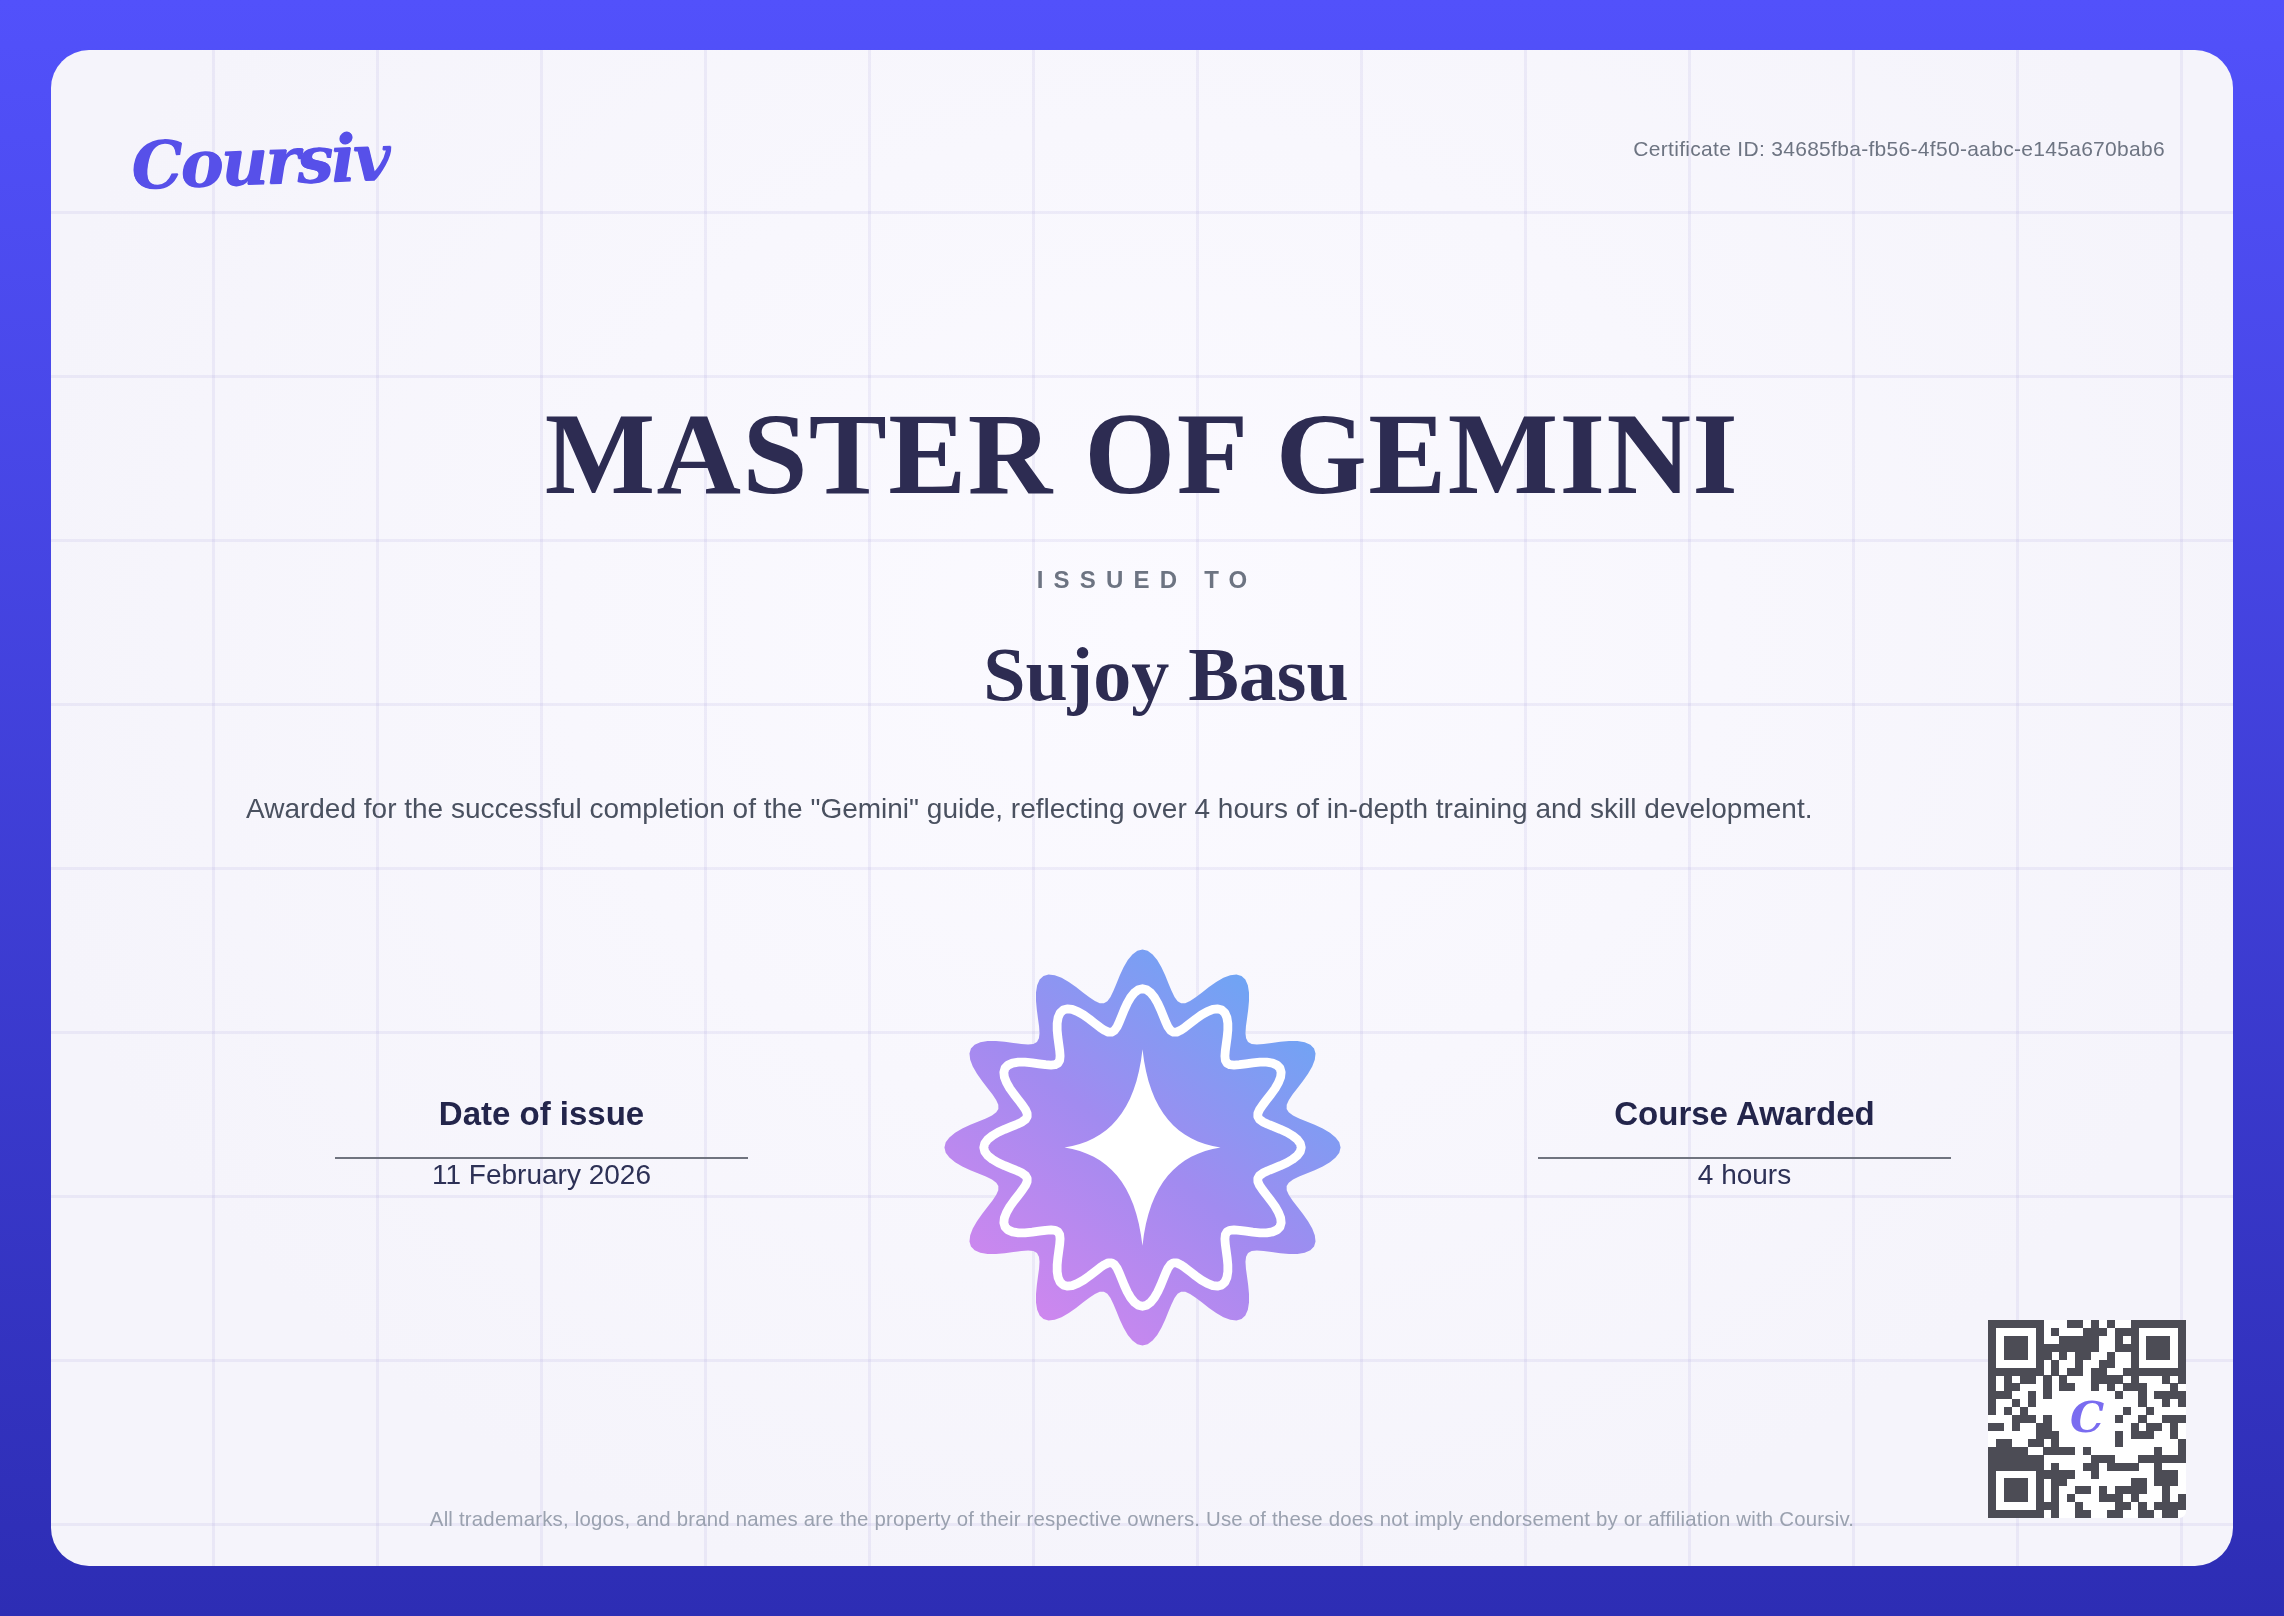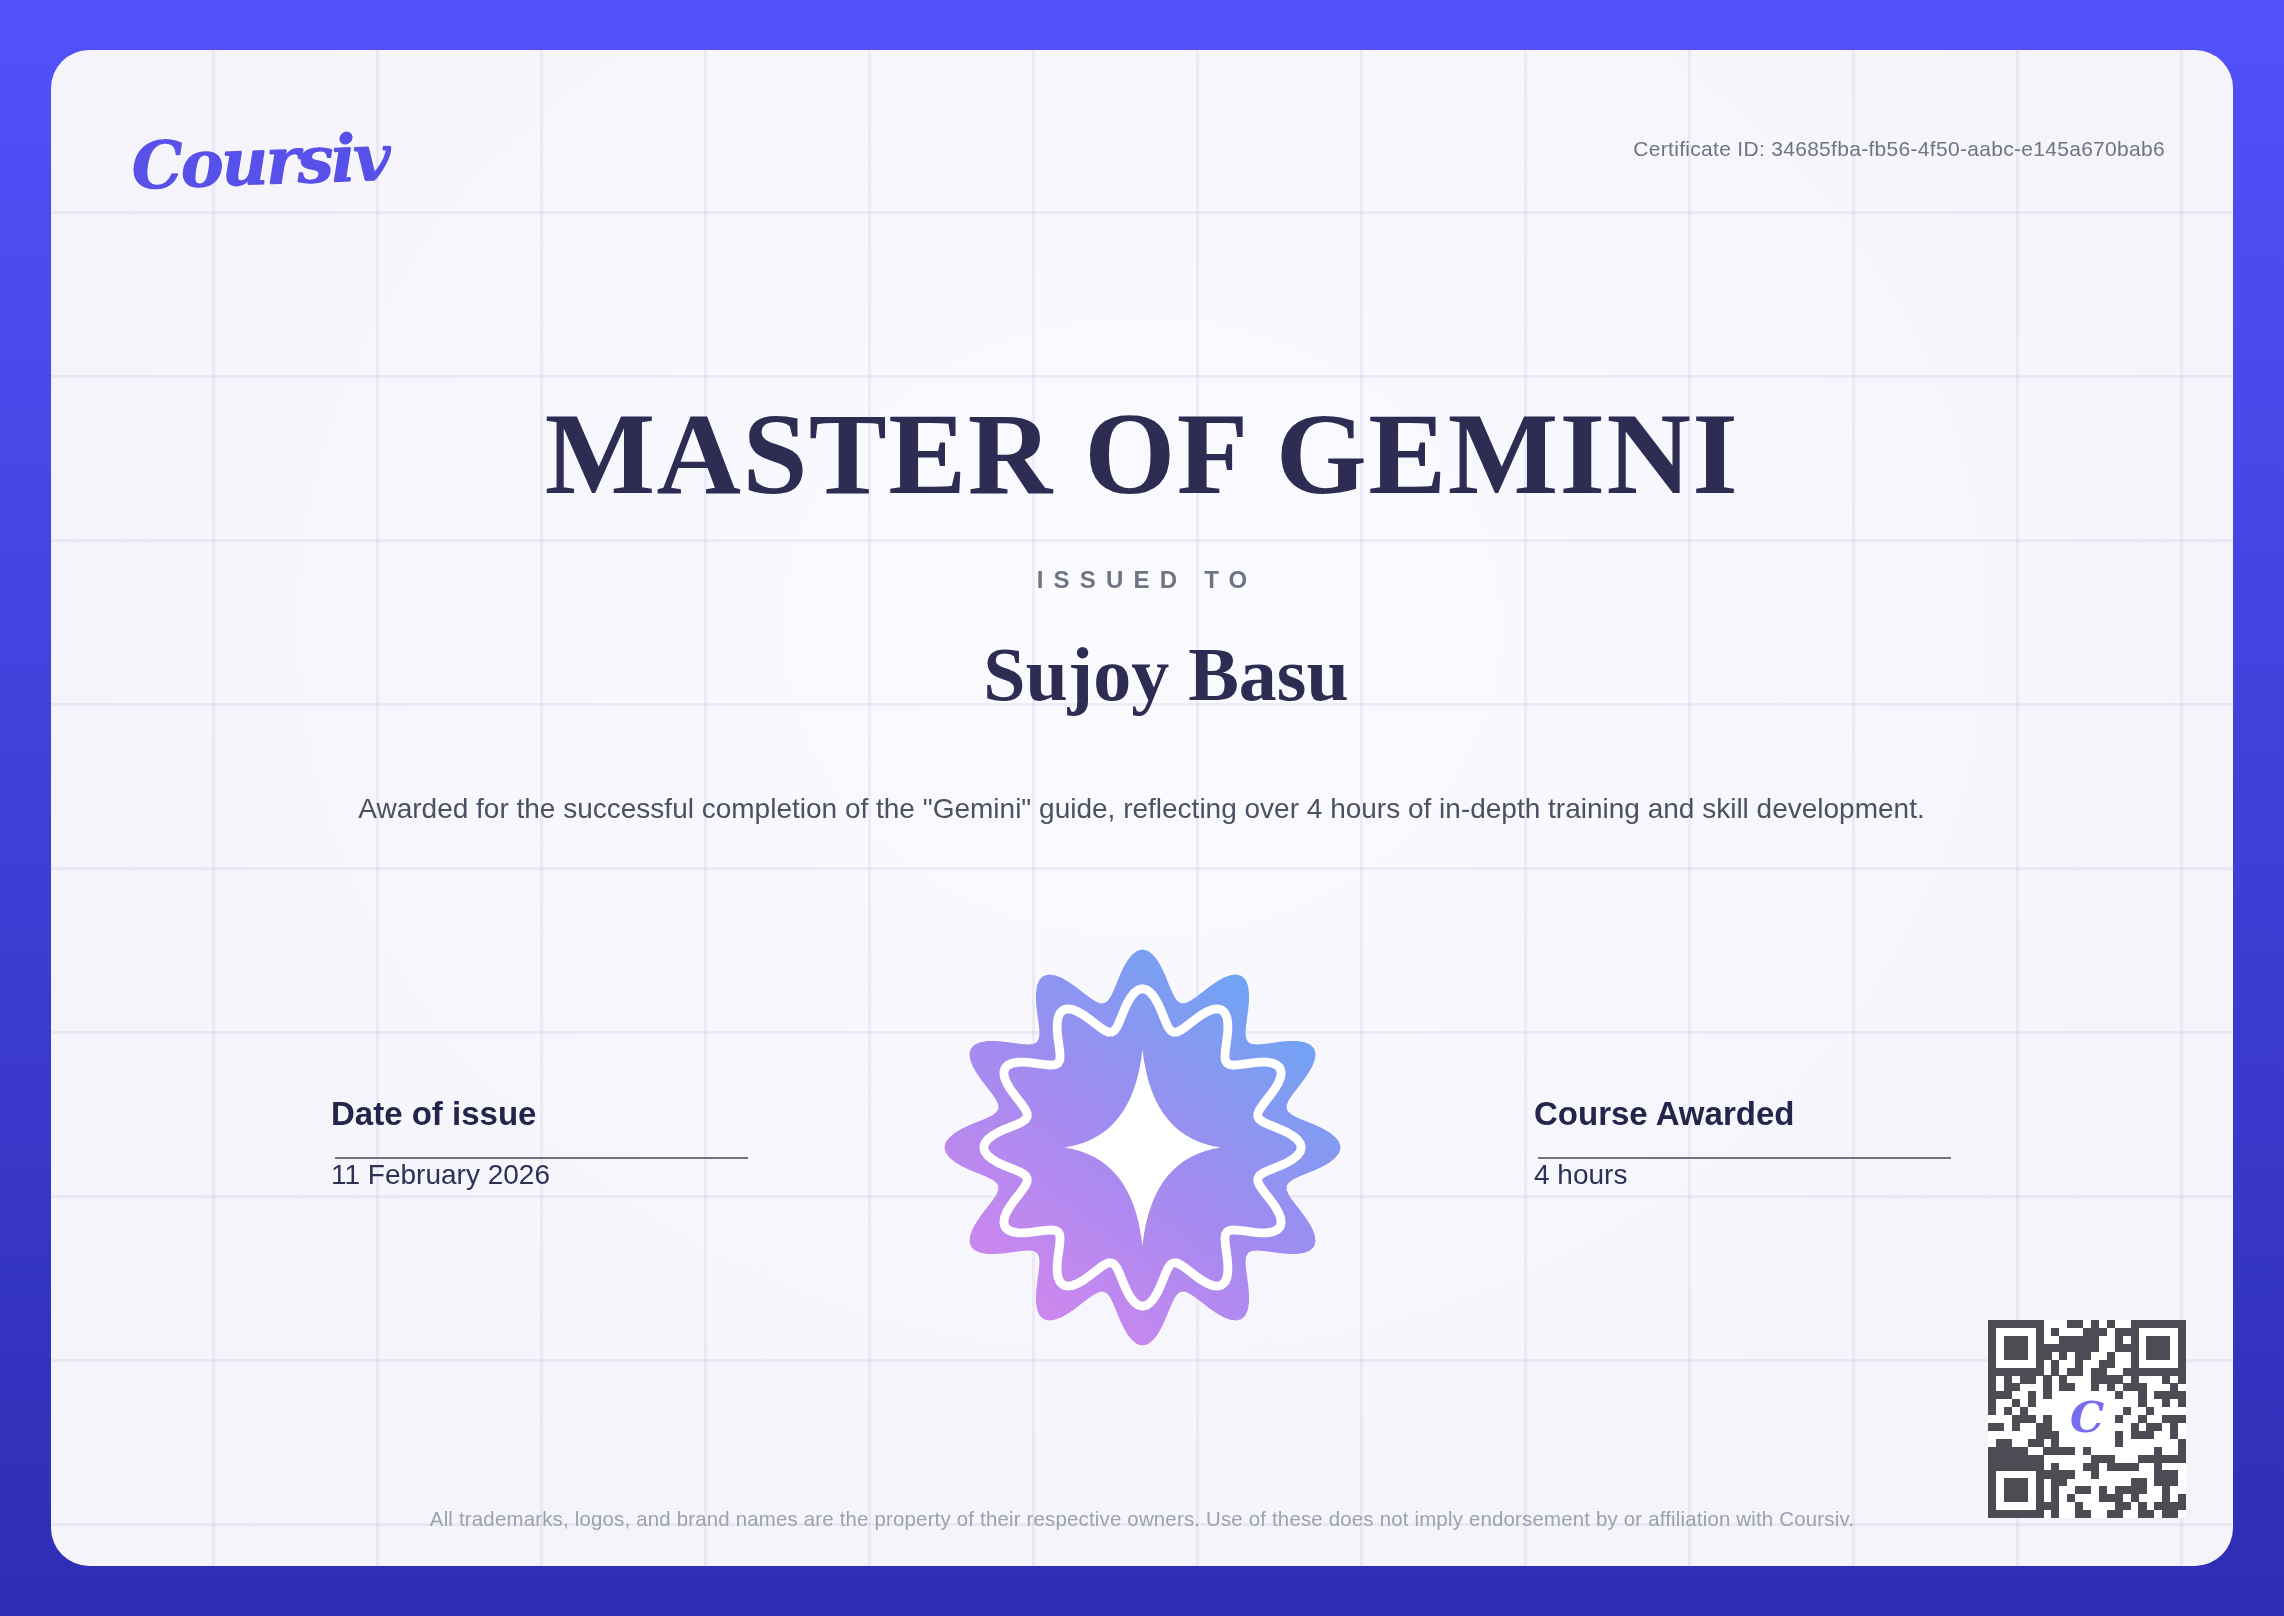--- a/index.html
+++ b/index.html
@@ -39,25 +39,25 @@
   .issued-to{
     position:absolute;left:0;top:516px;width:100%;text-align:center;
     font-size:24px;font-weight:600;color:var(--muted);letter-spacing:10.2px;text-indent:10.2px;
   }
   .recipient{
     position:absolute;left:0;top:581px;width:100%;text-align:center;
     font-family:"Liberation Serif","DejaVu Serif",serif;font-weight:700;
     font-size:76px;color:var(--ink);padding-left:48px;
   }
   .description{
-    position:absolute;left:195px;top:734px;width:1791px;text-align:center;
+    position:absolute;left:195px;top:734px;width:1791px;text-align:left;
     font-size:28px;line-height:1.75;color:var(--body);
   }
   .badge{position:absolute;left:888px;top:894px;width:407px;height:407px;}
-  .detail-block{position:absolute;top:1045px;width:421px;}
+  .detail-block{position:absolute;top:1045px;width:421px;text-align:center;}
   .detail-block.left{left:280px;}
   .detail-block.right{left:1483px;}
   .detail-label{font-size:33px;font-weight:700;color:#23254B;}
   .rule{margin:24.4px auto 0 auto;width:413px;border-top:2px solid var(--divider);}
   .detail-value{font-size:28px;font-weight:400;color:#2D3156;}
   .qr{position:absolute;left:1937px;top:1270px;width:198px;height:198px;background:#fff;border-radius:6.8px;}
   .qr svg{position:absolute;inset:0;width:100%;height:100%;}
   .qr-monogram{
     position:absolute;left:50%;top:50%;transform:translate(-50%,-54%);
     font-family:"DejaVu Serif",serif;font-style:italic;font-weight:700;

